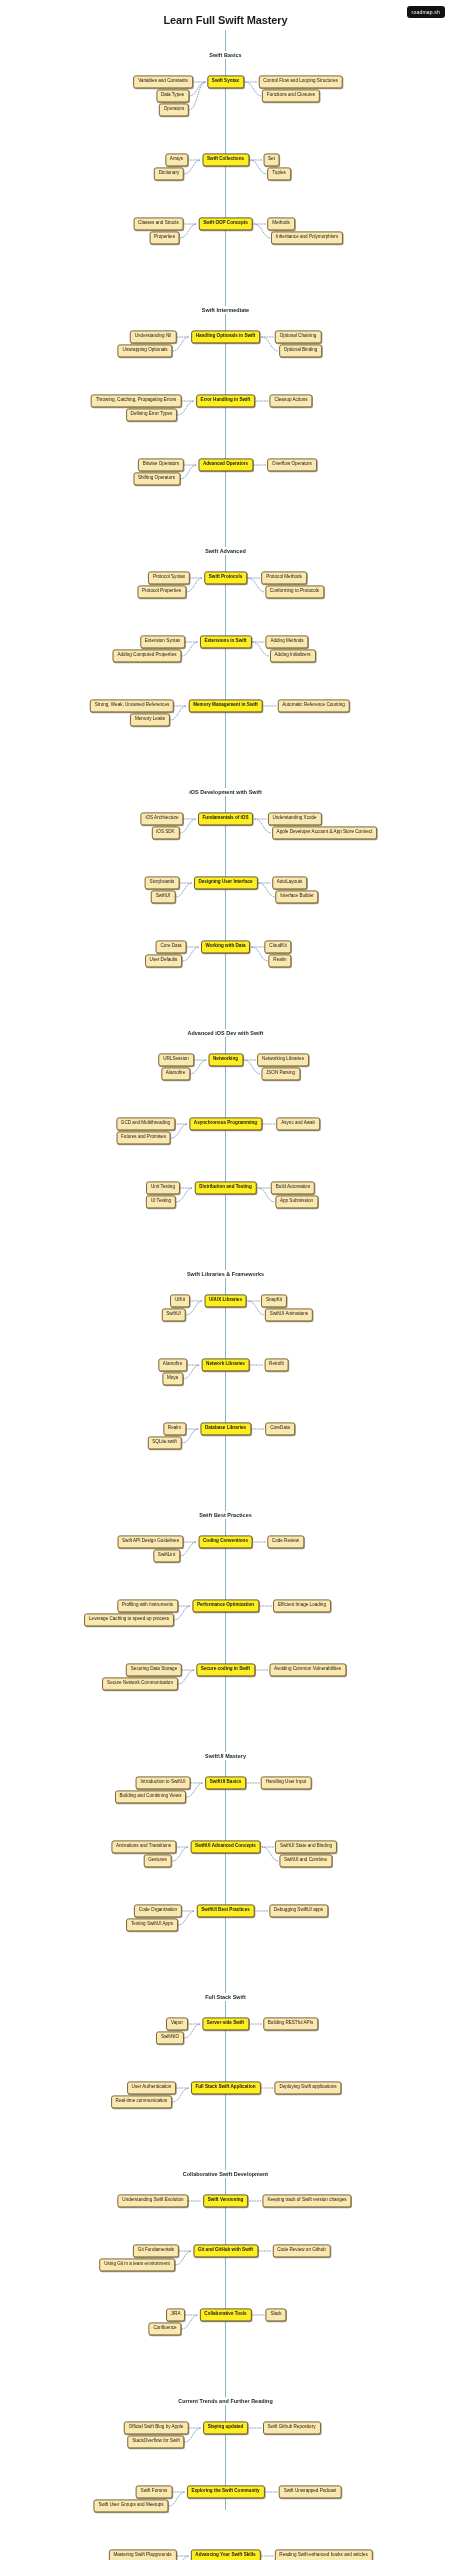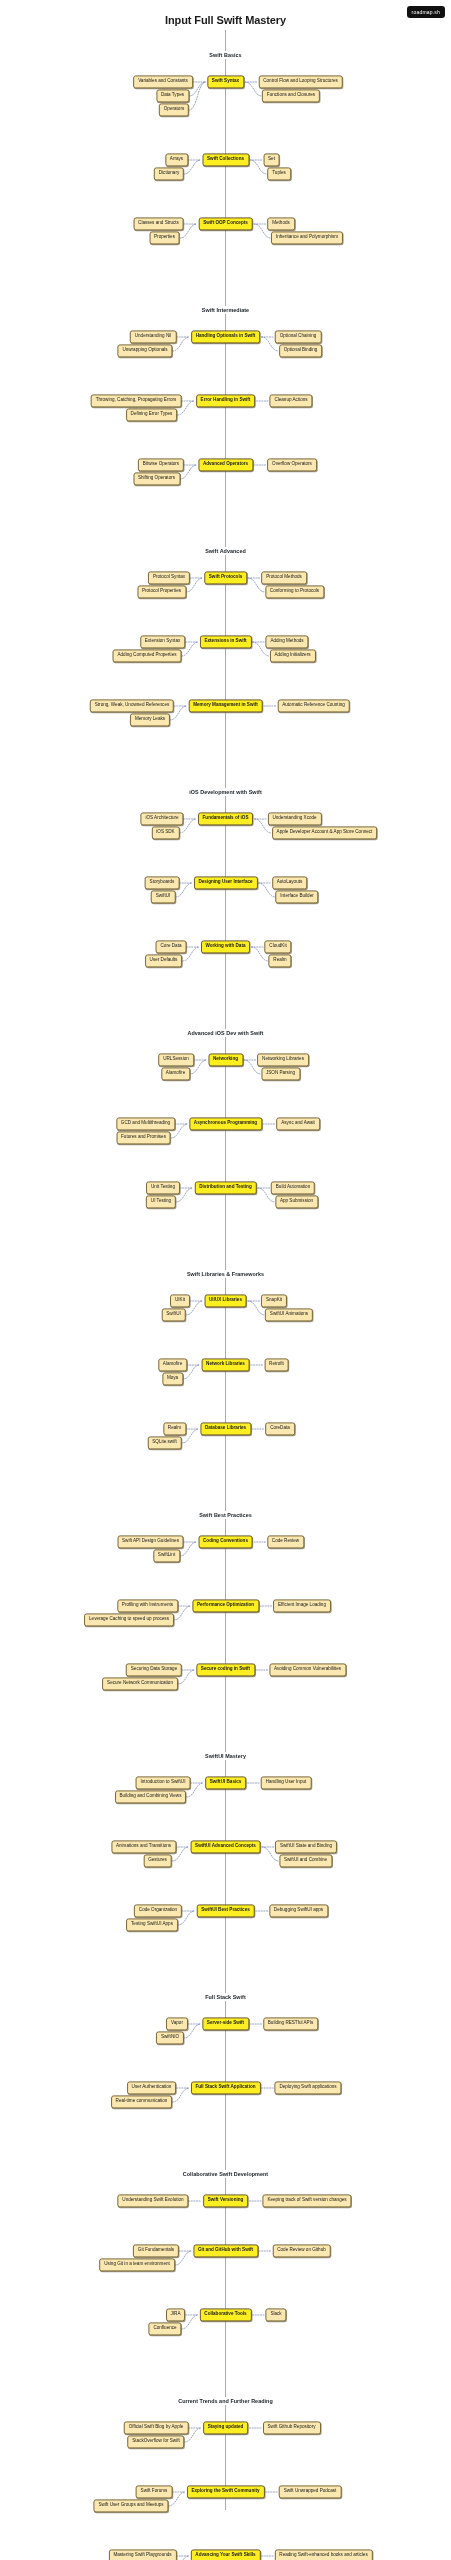--- a/index.html
+++ b/index.html
@@ -100,21 +100,21 @@
     stroke: #5a6b9e;
     stroke-width: 0.6;
     stroke-dasharray: 1.2 1.4;
     stroke-linecap: round;
   }
 </style>
 </head>
 <body>
 
 <div id="roadmap-badge">roadmap.sh</div>
-<div id="page-title">Input Full Swift Mastery</div>
+<div id="page-title">Learn Full Swift Mastery</div>
 
 <div class="spine" style="top:30px;height:2480px;"></div>
 
 <svg class="links" id="links-svg">
     <path d="M 193 82 L 206 82"></path>
     <path d="M 189 96 C 197.5 96, 197.5 82, 206 82"></path>
     <path d="M 189 110 C 197.5 110, 197.5 82, 206 82"></path>
     <path d="M 245 82 L 258 82"></path>
     <path d="M 245 82 C 253.5 82, 253.5 96, 262 96"></path>
     <path d="M 188 160 L 201 160"></path>

